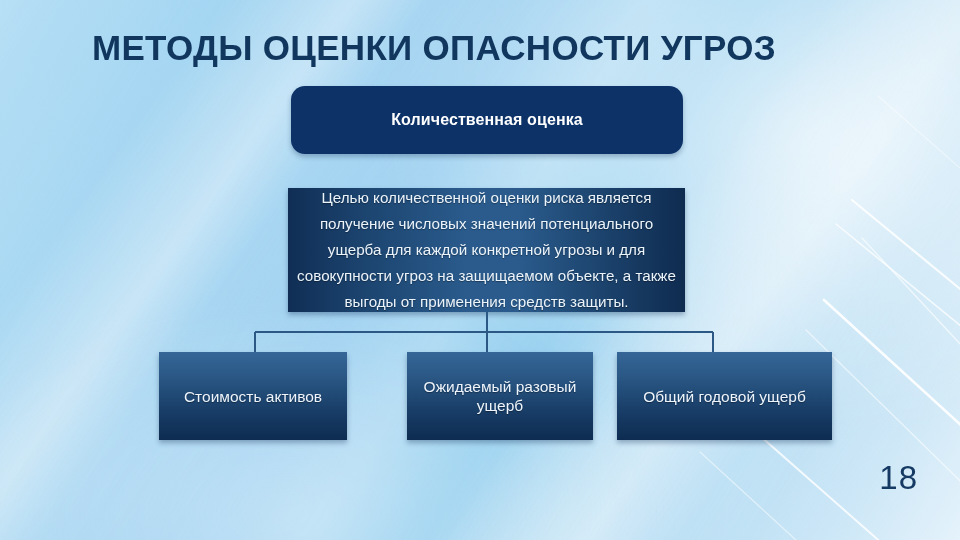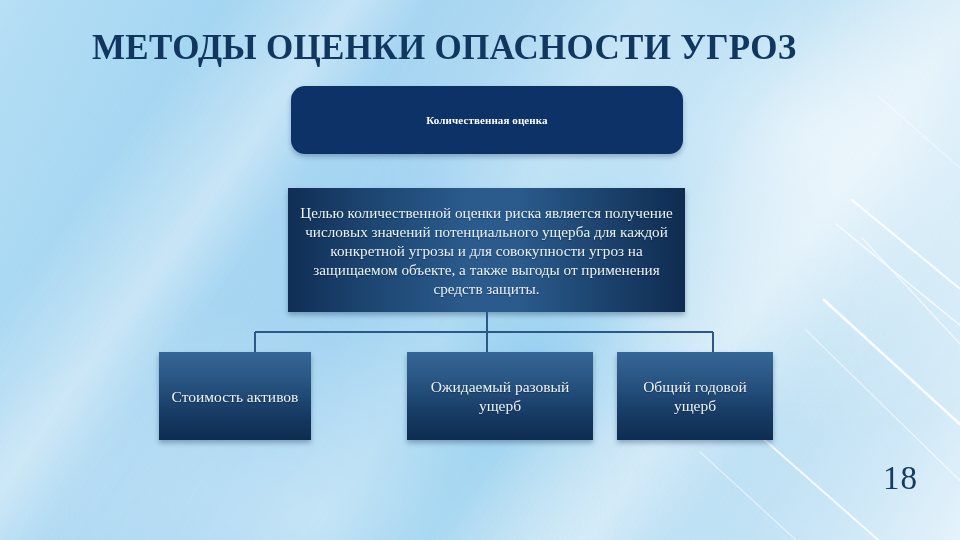--- a/index.html
+++ b/index.html
@@ -5,21 +5,21 @@
   html, body {
     margin: 0;
     padding: 0;
     background: #ffffff;
   }
   .slide {
     position: relative;
     width: 960px;
     height: 540px;
     overflow: hidden;
-    font-family: Liberation Serif, serif;
+    font-family: Liberation Sans, sans-serif;
     background: #8ecdf2;
   }
 
   
   .bg-base {
     position: absolute;
     inset: 0;
     background:
       linear-gradient(118deg,
         #bfe4f7 0%,
@@ -112,21 +112,21 @@
     height: 68px;
     border-radius: 14px;
     background: #0c3268;
     box-shadow: 0 3px 5px rgba(20,50,90,0.30);
     display: flex;
     align-items: center;
     justify-content: center;
   }
   .header-box-label {
     color: #ffffff;
-    font-size: 11px;
+    font-size: 16px;
     font-weight: bold;
     letter-spacing: 0.1px;
   }
 
   
   .desc-box {
     position: absolute;
     left: 288px;
     top: 188px;
     width: 397px;
@@ -140,21 +140,21 @@
         #1a4069 82%,
         #0f2b50 100%);
     box-shadow: 0 3px 5px rgba(20,50,90,0.35);
     display: flex;
     align-items: center;
     justify-content: center;
   }
   .desc-text {
     color: #ecf4fb;
     font-size: 15.2px;
-    line-height: 19px;
+    line-height: 26px;
     text-align: center;
     padding: 0 8px;
     text-shadow: 0 1px 1px rgba(0,0,0,0.35);
   }
 
   
   .connectors {
     position: absolute;
     left: 0;
     top: 0;
@@ -180,23 +180,23 @@
     justify-content: center;
   }
   .leaf-label {
     color: #eef5fc;
     font-size: 15.5px;
     line-height: 19px;
     text-align: center;
     padding: 0 10px;
     text-shadow: 0 1px 1px rgba(0,0,0,0.35);
   }
-  .leaf-1 { left: 159px; width: 152px; }
+  .leaf-1 { left: 159px; width: 188px; }
   .leaf-2 { left: 391px; width: 186px; margin-left: 16px; }
-  .leaf-3 { left: 617px; width: 156px; }
+  .leaf-3 { left: 617px; width: 215px; }
 
   
   .page-number {
     position: absolute;
     right: 42px;
     bottom: 43px;
     font-size: 33px;
     color: #153a63;
     letter-spacing: 1px;
   }

